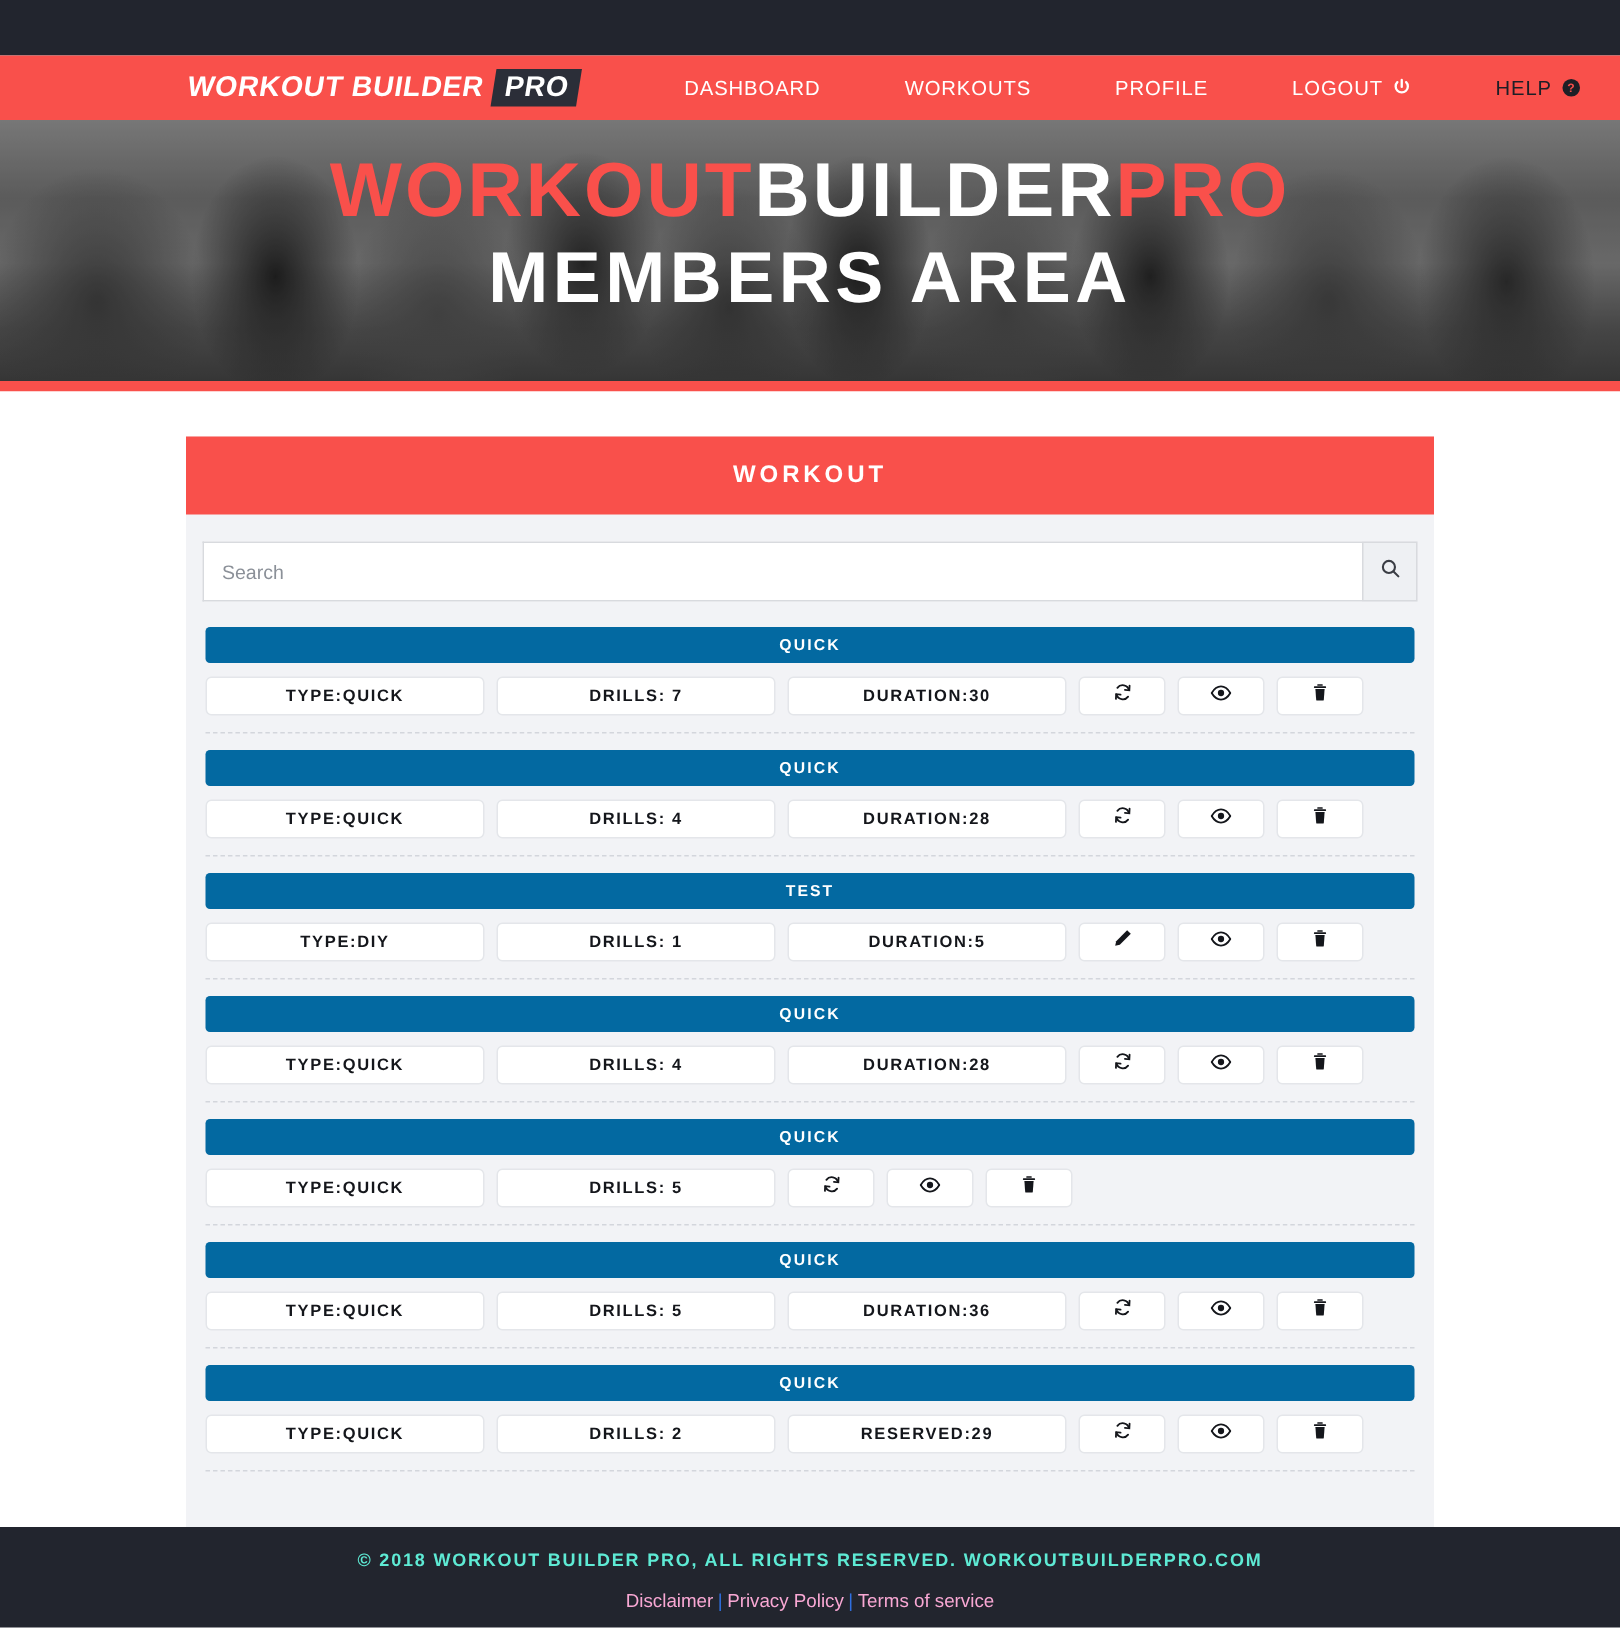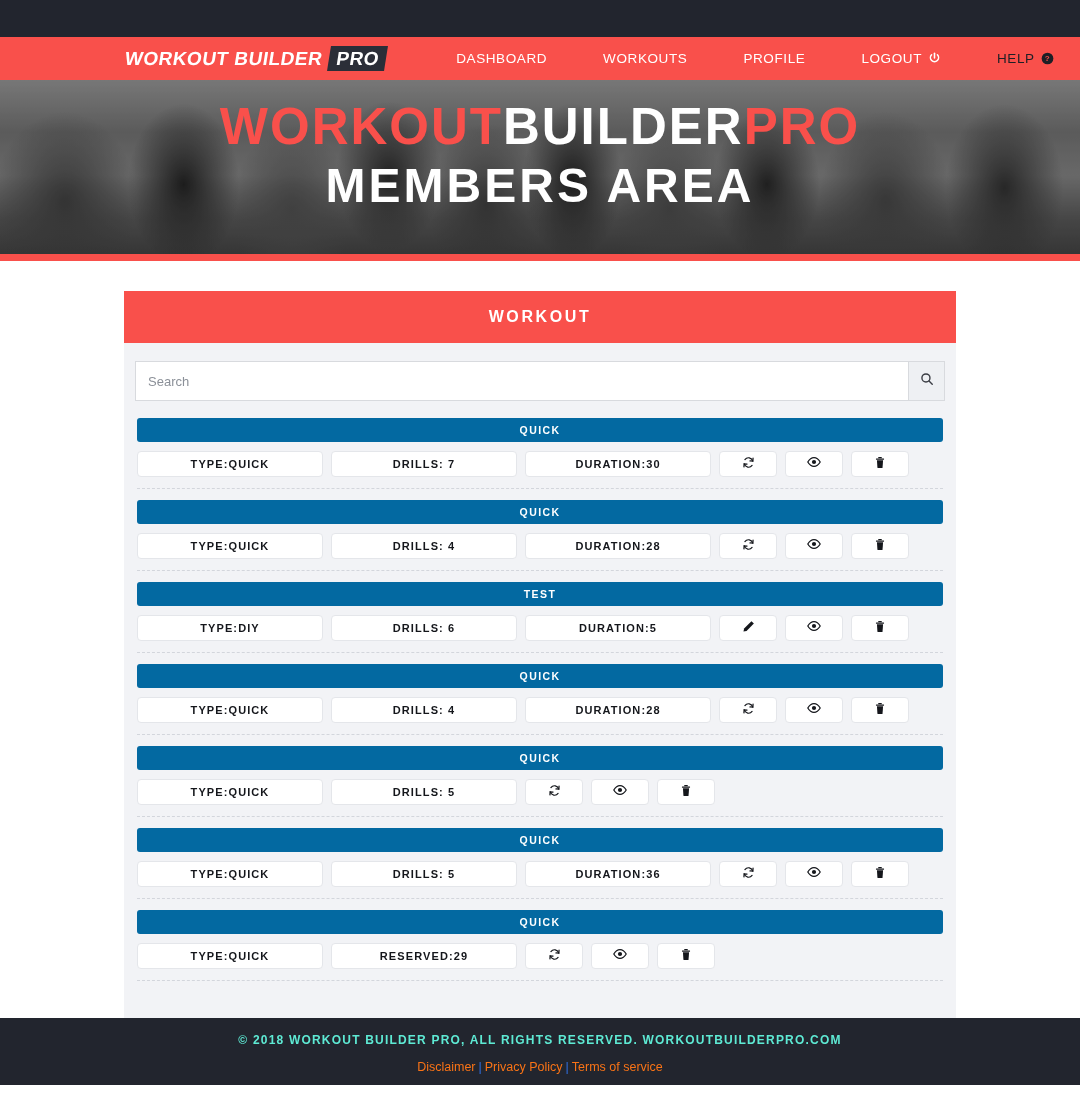--- a/index.html
+++ b/index.html
@@ -273,21 +273,21 @@
     font-family: "Liberation Sans Narrow", "Liberation Sans", sans-serif;
     font-weight: bold;
     font-size: 12px;
     letter-spacing: 1.2px;
   }
   .footer-links {
     margin-top: 13px;
     font-size: 12.5px;
   }
   .footer-links a {
-    color: #f97316;
+    color: #f9a8d4;
     text-decoration: none;
     font-family: "Liberation Sans Narrow", "Liberation Sans", sans-serif;
   }
   .footer-sep { color: #2f6fe0; margin: 0 3px; }
 </style>
 </head>
 <body>
 
 <div class="top-strip"></div>
 
@@ -424,21 +424,21 @@
               </div>
             </div>
             <div class="separator"></div>
           </div>
           <div class="workout-row">
             <div class="workout-title">
               <span>TEST</span>
             </div>
             <div class="workout-cells">
               <div class="cell cell-type">TYPE:DIY</div>
-              <div class="cell cell-drills">DRILLS: 6</div>
+              <div class="cell cell-drills">DRILLS: 1</div>
               <div class="cell cell-duration">DURATION:5</div>
               <div class="icon-btn">
                 <span><svg width="13" height="13" viewBox="0 0 16 16" fill="#14161b">
                     <path d="M11.6 1.4 L14.6 4.4 L5.6 13.4 L1.8 14.2 L2.6 10.4 Z"></path>
                   </svg></span>
               </div>
               <div class="icon-btn">
                 <span><svg width="14" height="14" viewBox="0 0 16 16" fill="none" stroke="#14161b" stroke-width="1.4">
                     <path d="M0.9 8 C3 4.4 5.4 3 8 3 C10.6 3 13 4.4 15.1 8 C13 11.6 10.6 13 8 13 C5.4 13 3 11.6 0.9 8 Z"></path>
                     <circle cx="8" cy="8" r="2.4" fill="#14161b" stroke="none"></circle>
@@ -548,20 +548,21 @@
               </div>
             </div>
             <div class="separator"></div>
           </div>
           <div class="workout-row">
             <div class="workout-title">
               <span>QUICK</span>
             </div>
             <div class="workout-cells">
               <div class="cell cell-type">TYPE:QUICK</div>
+              <div class="cell cell-drills">DRILLS: 2</div>
               <div class="cell cell-duration">RESERVED:29</div>
               <div class="icon-btn">
                 <span><svg width="13" height="13" viewBox="0 0 16 16" fill="none" stroke="#14161b" stroke-width="1.5" stroke-linecap="round">
                     <path d="M13.2 6.3 A5.4 5.4 0 0 0 3.6 4.4"></path>
                     <path d="M2.8 9.7 A5.4 5.4 0 0 0 12.4 11.6"></path>
                     <path d="M13.6 2.6 L13.4 6.4 L9.8 6.1"></path>
                     <path d="M2.4 13.4 L2.6 9.6 L6.2 9.9"></path>
                   </svg></span>
               </div>
               <div class="icon-btn">

